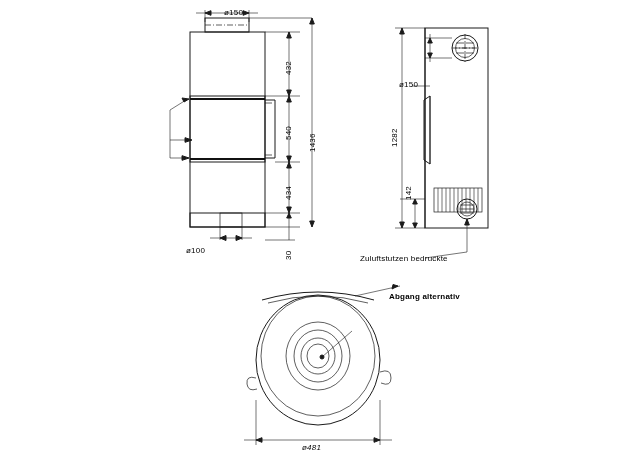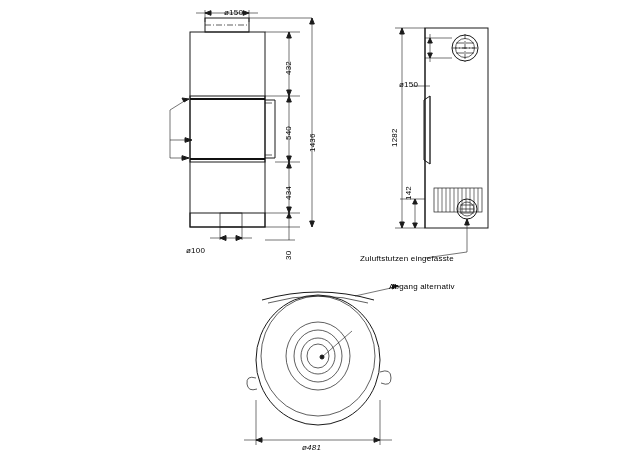--- a/index.html
+++ b/index.html
@@ -235,18 +235,18 @@
   <div class="lbl vert" style="left:284px; top:260px;">30</div>
   <div class="lbl vert" style="left:308px; top:152px;">1436</div>
 
   <div class="lbl" style="left:186px; top:246px;">ø100</div>
 
   <div class="lbl vert" style="left:390px; top:147px;">1282</div>
   <div class="lbl vert" style="left:404px; top:200px;">142</div>
   <div class="lbl" style="left:399px; top:80px;">ø150</div>
 
 
-  <div class="lbl" style="left:360px; top:254px;">Zuluftstutzen eingefasste</div>
-  <div class="lbl" style="left:389px; top:282px;">Abgang alternativ</div>
+  <div class="lbl" style="left:360px; top:254px;">Zuluftstutzen bedruckte</div>
+  <div class="lbl" style="left:389px; top:292px;font-weight:bold;">Abgang alternativ</div>
 
   <div class="lbl" style="left:302px; top:443px;font-style:italic;">ø481</div>
 
 </div>
 
 </body></html>

